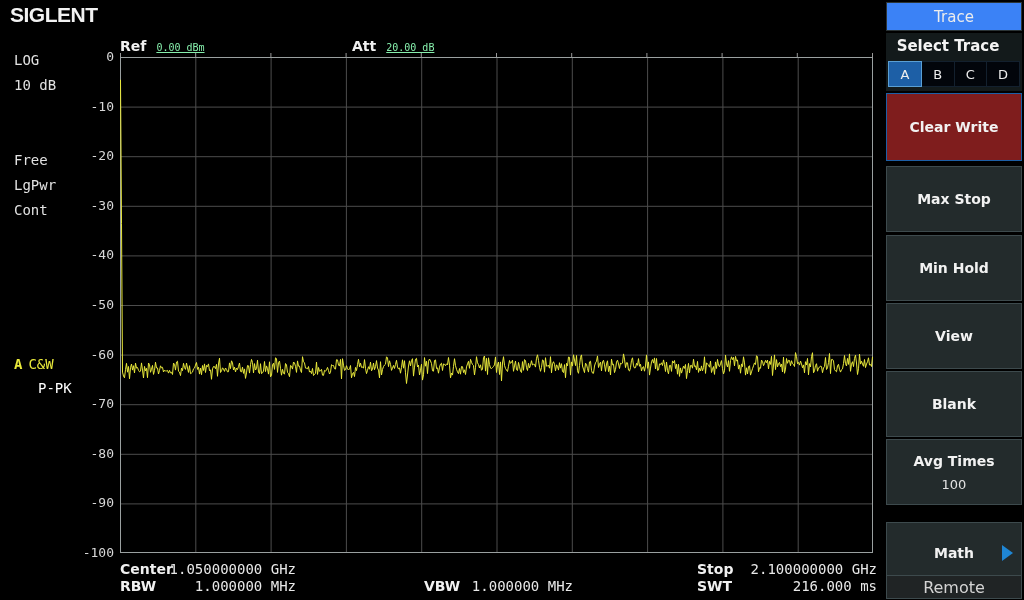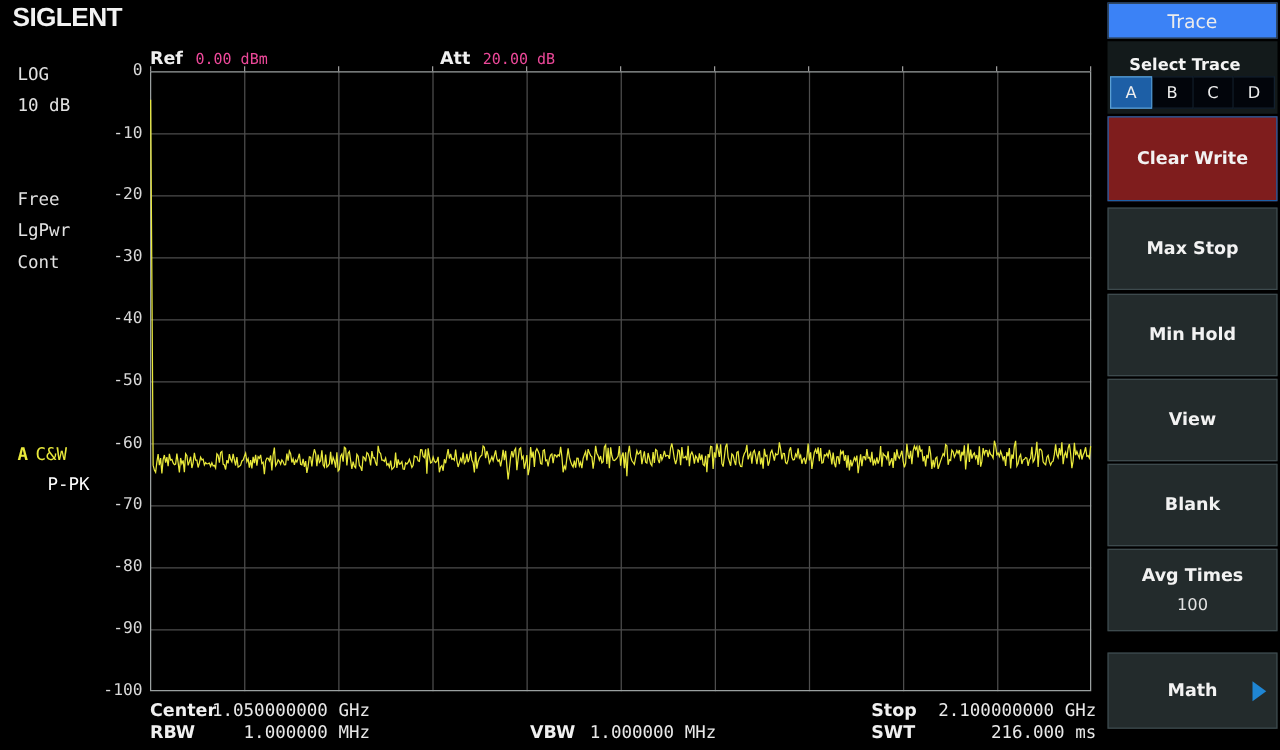--- a/index.html
+++ b/index.html
@@ -9,21 +9,21 @@
   #stage { position:relative; width:1024px; height:600px; background:#000; color:#e6e6e6; }
 
   
   #logo { left:10px; top:3px; font-family:"Liberation Sans", sans-serif;
           font-weight:800; font-size:21px; letter-spacing:-0.5px; color:#f2f2f2; }
   #datetime { left:0; top:7px; width:1024px; text-align:center;
               font-family:"DejaVu Sans Mono", monospace; font-size:14px; color:#e8e8e8; }
 
   
   .hdr-label { font-weight:bold; font-size:14px; color:#f0f0f0; }
-  .hdr-value { font-family:"DejaVu Sans Mono", monospace; font-size:12px; color:#ec4899; }
+  .hdr-value { font-family:"DejaVu Sans Mono", monospace; font-size:10px; color:#86efac;text-decoration:underline; }
   #ref-group { left:120px; top:36px; }
   #att-group { left:352px; top:36px; }
   .hdr-group span { margin-right:10px; }
 
   
   .side-label { left:14px; font-family:"DejaVu Sans Mono", monospace;
                 font-size:14px; color:#e2e2e2; white-space:pre; }
   #trace-info-a { left:14px; top:356px; font-family:"DejaVu Sans Mono", monospace;
                   font-size:14px; color:#e9e93b; }
   #trace-info-a b { font-weight:bold; margin-right:6px; }
@@ -41,22 +41,22 @@
   .ft-value { font-family:"DejaVu Sans Mono", monospace; font-size:14px; color:#e8e8e8; }
   .r-align { text-align:right; }
 
   
   #menu { left:886px; top:0; width:138px; height:600px; background:#000; }
   #menu-title { position:absolute; left:0px; top:2px; width:136px; height:29px;
                 background:#3b82f6; border:1px solid #2b3436; color:#ececec;
                 font-size:15px; display:flex; align-items:center; justify-content:center; }
   #select-trace-box { position:absolute; left:0px; top:33px; width:136px; height:58px;
                       background:#131a1b; }
-  #select-trace-label { position:absolute; left:0; top:12px; width:124px; text-align:center;
-                        font-weight:bold; font-size:13px; color:#f4f4f4; }
+  #select-trace-label { position:absolute; left:0; top:4px; width:124px; text-align:center;
+                        font-weight:bold; font-size:15px; color:#f4f4f4; }
   #trace-selector { position:absolute; left:2px; top:28px; width:132px; height:26px; display:flex; }
   .trace-btn { flex:1; display:flex; align-items:center; justify-content:center;
                font-size:13px; color:#eee; background:#02050b; border:1px solid #13202e;
                border-left:none; }
   .trace-btn.first { border-left:1px solid #13202e; }
   .trace-btn.active { background:#1d5fa6; border:1px solid #5a9fd4; }
   .menu-btn { position:absolute; left:0; width:136px; background:#232b2c;
               border:1px solid #3d4a4d; display:flex; flex-direction:column;
               align-items:center; justify-content:center; cursor:default; }
   .menu-btn .lbl { font-weight:bold; font-size:14px; color:#f2f2f2; }
@@ -183,15 +183,16 @@
         </div>
         <div class="menu-btn" style="top: 439px; height: 66px;">
           <div class="lbl">Avg Times</div>
           <div class="val">100</div>
         </div>
         <div class="menu-btn" style="top: 522px; height: 61px;">
           <div class="lbl">Math</div>
           <div class="submenu-arrow"></div>
         </div>
       </div>
+    <div id="remote-bar">Remote</div>
   </div>
 
 </div>
 
 </body></html>

